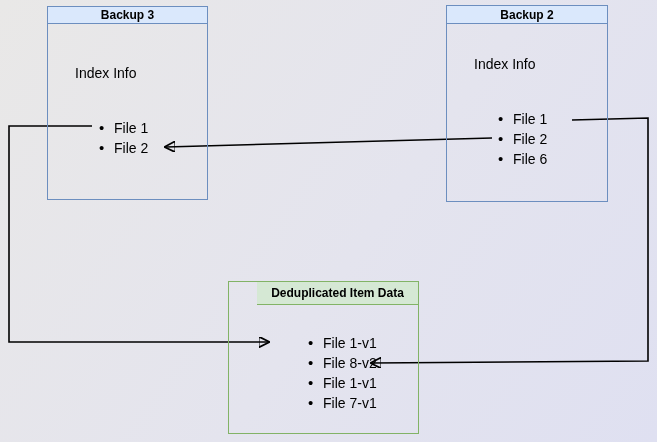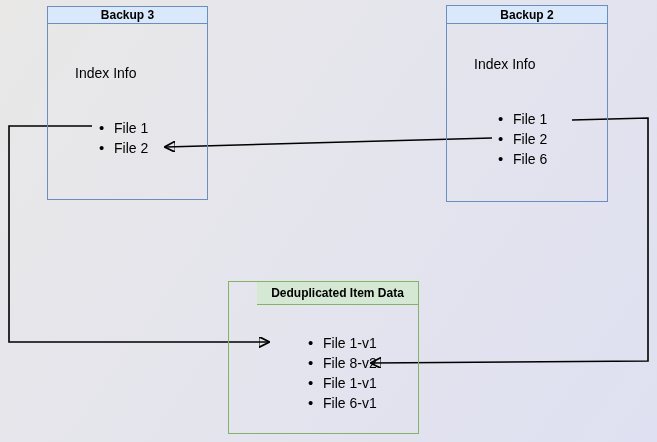--- a/index.html
+++ b/index.html
@@ -115,20 +115,20 @@
             <span>File 8-v2</span>
           </li>
 
           <li>
             <span class="blt"></span>
             <span>File 1-v1</span>
           </li>
 
           <li>
             <span class="blt"></span>
-            <span>File 6-v1</span>
+            <span>File 7-v1</span>
           </li>
         </ul>
     </div>
   </div>
 
 
 </div>
 
 </body></html>

